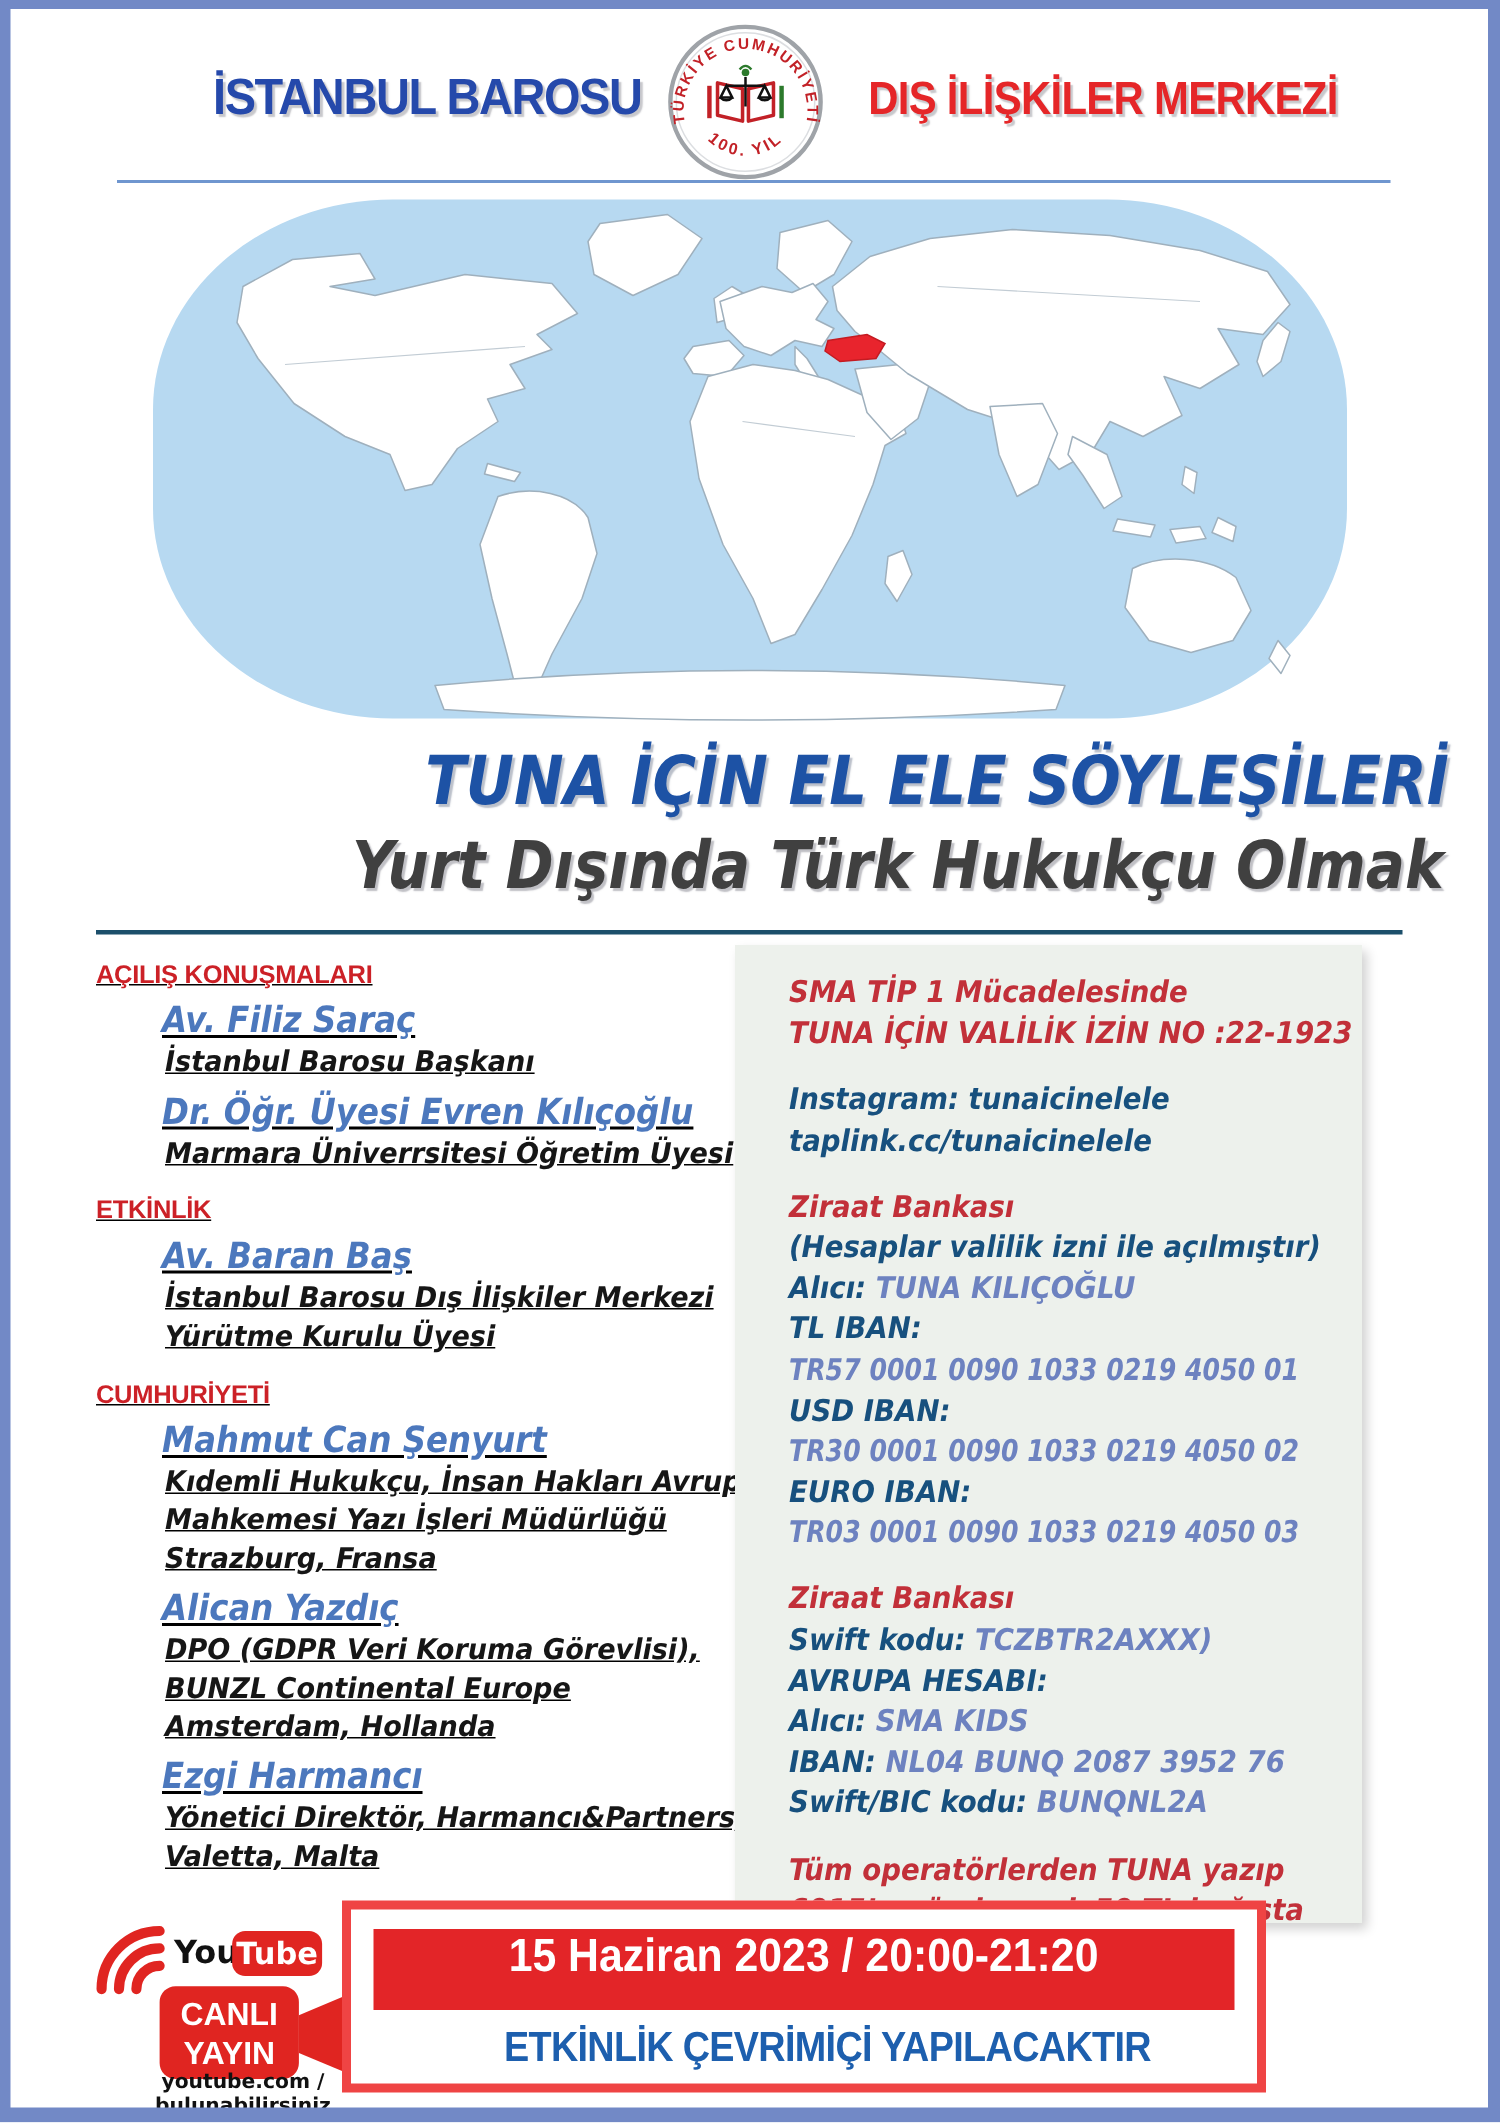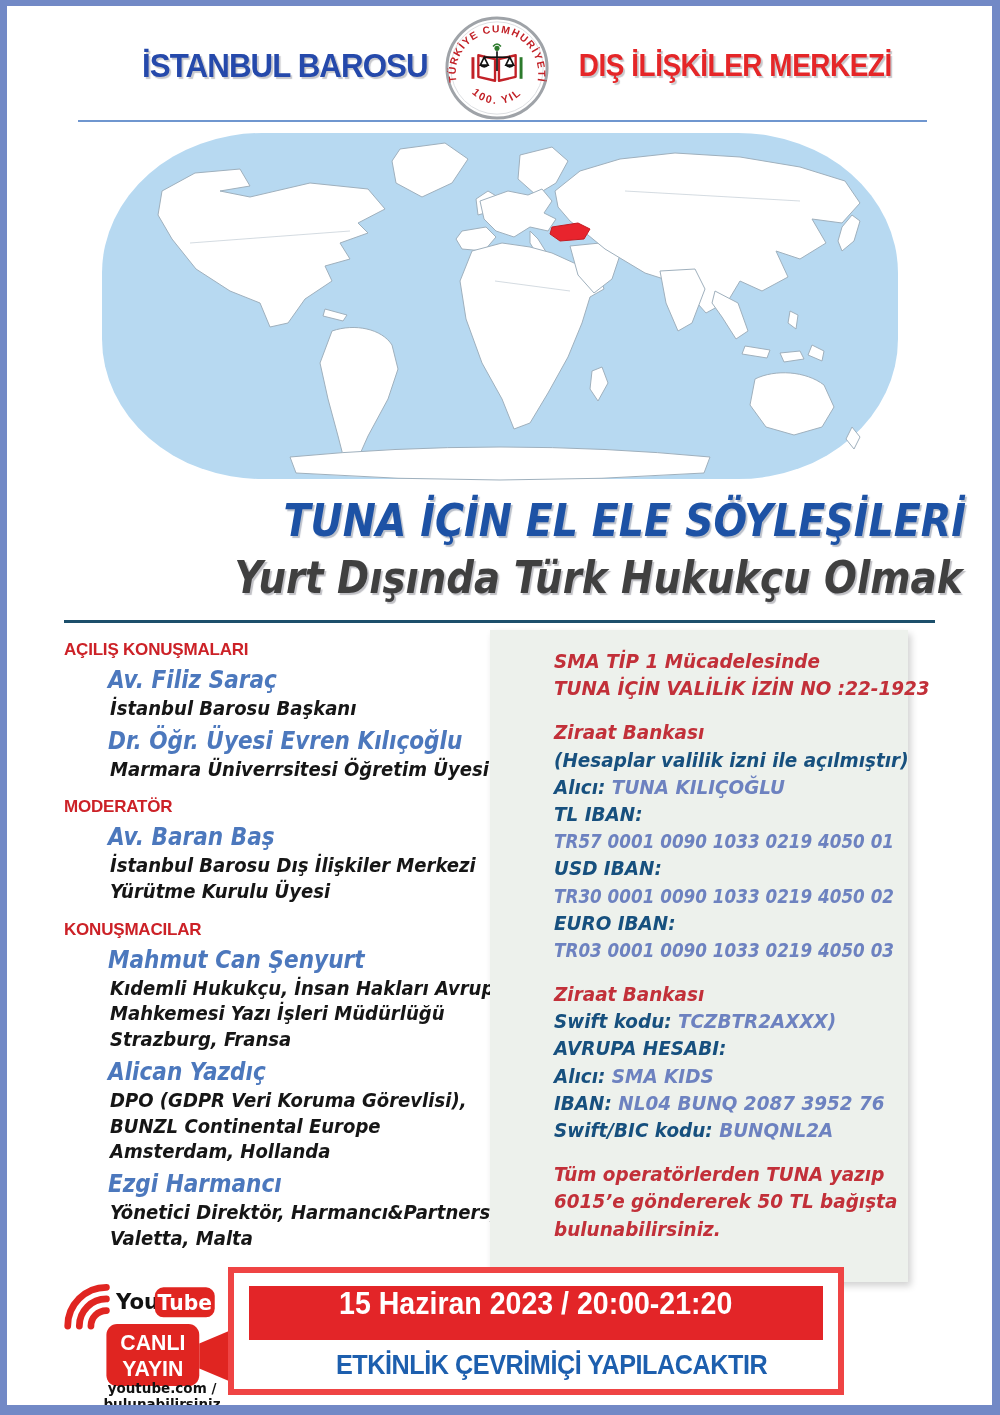--- a/index.html
+++ b/index.html
@@ -22,32 +22,32 @@
   .rule-dark{position:absolute; left:64px; top:620px; width:871px; height:3px; background:#1c4f6b;}
   .map{position:absolute; left:100px; top:130px; width:800px; height:352px;}
   
   .title1,.title2{position:absolute; left:12px; width:1000px; text-align:right; white-space:nowrap;}
   .title1{top:494px; font:bold italic 45px "DejaVu Sans",sans-serif; color:#1d52a5;
     text-shadow:2px 2px 1px rgba(120,130,150,.5);}
   .title1 span,.title2 span{display:inline-block; transform:scaleX(.88);}
   .title2{top:552px; font:bold italic 44px "DejaVu Sans",sans-serif; color:#404040;
     text-shadow:2px 2px 1px rgba(130,130,140,.5);}
   
-  .speakers{position:absolute; left:64px; top:634px; width:424px;}
+  .speakers{position:absolute; left:64px; top:634px; width:424px;text-decoration:underline;}
   .sec-heading{font:bold 17px "Liberation Sans",sans-serif; color:#cc2127;
     letter-spacing:-.2px; margin:16px 0 4px 0;}
   .sec-heading.first{margin-top:6px;}
   .name{margin:6px 0 2px 44px; font:bold italic 24px "DejaVu Sans",sans-serif;
     color:#4c78bd; white-space:nowrap; transform:scaleX(.9); transform-origin:0 50%;}
   .role{margin:1px 0 1px 46px; font:bold italic 19px "DejaVu Sans",sans-serif;
     color:#161616; line-height:1.3; white-space:nowrap; transform:scaleX(.95); transform-origin:0 50%;}
   
   .box{position:absolute; left:490px; top:630px; width:418px; height:652px;
     background:#edf1ec; box-shadow:3px 4px 7px rgba(0,0,0,.18); box-sizing:border-box;
-    padding:18px 10px 10px 64px; font:bold italic 20px "DejaVu Sans",sans-serif; line-height:1.36;}
+    padding:18px 10px 10px 36px; font:bold italic 20px "DejaVu Sans",sans-serif; line-height:1.36;}
   .grp{margin:0 0 17px 0;}
   .bl{display:block; white-space:nowrap; transform:scaleX(.92); transform-origin:0 50%;}
   .bl.iban{transform:scaleX(.84);}
   .t-red{color:#c23039;} .t-navy{color:#17507e;} .t-peri{color:#6d82c0;}
   
   .yt{position:absolute; left:56px; top:1268px; width:184px; height:118px;}
   .yt-channel{position:absolute; left:52px; top:1380px; width:220px; text-align:center;
     font:bold 13.5px "DejaVu Sans",sans-serif; color:#111;}
   .datebox{position:absolute; left:228px; top:1267px; width:616px; height:128px;
     border:6px solid #ef4444; background:#fff; box-sizing:border-box;}
@@ -136,45 +136,49 @@
   <div class="title2"><span>Yurt Dışında Türk Hukukçu Olmak</span></div>
   <div class="rule-dark"></div>
 
   <div class="speakers">
     <div class="sec-heading first">AÇILIŞ KONUŞMALARI</div>
     <div class="name">Av. Filiz Saraç</div>
     <div class="role">İstanbul Barosu Başkanı</div>
     <div class="name">Dr. Öğr. Üyesi Evren Kılıçoğlu</div>
     <div class="role">Marmara Üniverrsitesi Öğretim Üyesi</div>
 
-    <div class="sec-heading">MODERATÖR</div>
+    <div class="sec-heading">ETKİNLİK</div>
     <div class="name">Av. Baran Baş</div>
     <div class="role">İstanbul Barosu Dış İlişkiler Merkezi</div>
     <div class="role">Yürütme Kurulu Üyesi</div>
 
-    <div class="sec-heading">KONUŞMACILAR</div>
+    <div class="sec-heading">CUMHURİYETİ</div>
     <div class="name">Mahmut Can Şenyurt</div>
     <div class="role">Kıdemli Hukukçu, İnsan Hakları Avrupa</div>
     <div class="role">Mahkemesi Yazı İşleri Müdürlüğü</div>
     <div class="role">Strazburg, Fransa</div>
     <div class="name">Alican Yazdıç</div>
     <div class="role">DPO (GDPR Veri Koruma Görevlisi),</div>
     <div class="role">BUNZL Continental Europe</div>
     <div class="role">Amsterdam, Hollanda</div>
     <div class="name">Ezgi Harmancı</div>
     <div class="role">Yönetici Direktör, Harmancı&amp;Partners,</div>
     <div class="role">Valetta, Malta</div>
   </div>
 
   <div class="box">
     <div class="grp">
       <span class="bl t-red">SMA TİP 1 Mücadelesinde</span>
       <span class="bl t-red">TUNA İÇİN VALİLİK İZİN NO :22-1923</span>
     </div>
     <div class="grp">
+      <span class="bl t-navy">Instagram: tunaicinelele</span>
+      <span class="bl t-navy">taplink.cc/tunaicinelele</span>
+    </div>
+    <div class="grp">
       <span class="bl t-red">Ziraat Bankası</span>
       <span class="bl t-navy">(Hesaplar valilik izni ile açılmıştır)</span>
       <span class="bl"><span class="t-navy">Alıcı:</span> <span class="t-peri">TUNA KILIÇOĞLU</span></span>
       <span class="bl t-navy">TL IBAN:</span>
       <span class="bl iban t-peri">TR57 0001 0090 1033 0219 4050 01</span>
       <span class="bl t-navy">USD IBAN:</span>
       <span class="bl iban t-peri">TR30 0001 0090 1033 0219 4050 02</span>
       <span class="bl t-navy">EURO IBAN:</span>
       <span class="bl iban t-peri">TR03 0001 0090 1033 0219 4050 03</span>
     </div>

